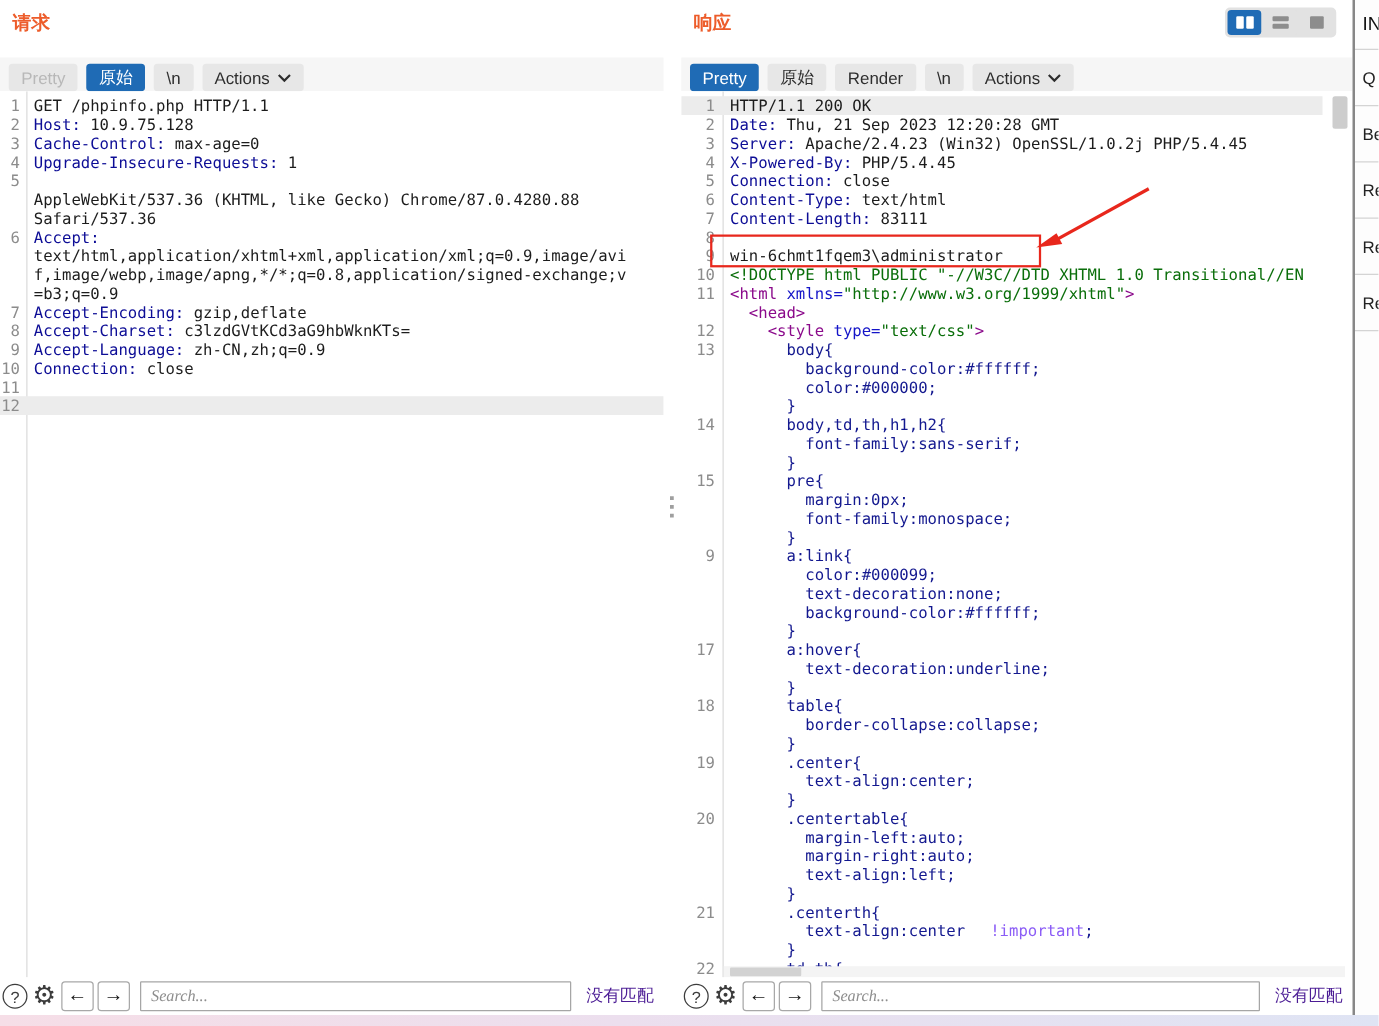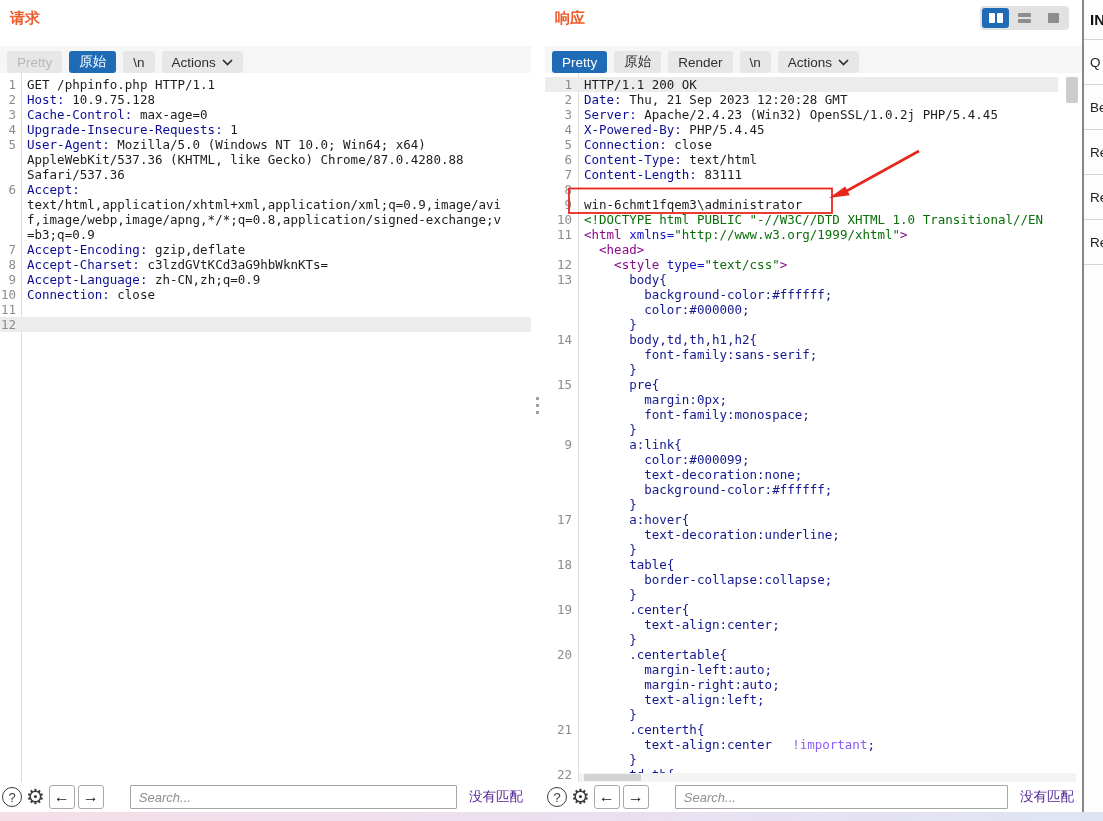--- a/index.html
+++ b/index.html
@@ -71,35 +71,35 @@
   .bottombar { position:absolute; left:0; right:0; bottom:0; height:30px; background:#fff;
                display:flex; align-items:center; padding:0 6px 0 2px; gap:3px; }
   .help-btn { width:20px; height:20px; border:1.6px solid #3c3c3c; border-radius:50%; background:#fff;
               color:#3c3c3c; font-size:13px; display:flex; align-items:center; justify-content:center;
               font-family:inherit; cursor:pointer; flex:none; padding:0; }
   .gear-btn { border:none; background:transparent; font-size:21px; line-height:20px; color:#3c3c3c;
               padding:0 1px; cursor:pointer; flex:none; }
   .nav-btn { width:26px; height:24px; border:1px solid #a8a8a8; border-radius:3px; background:#fff;
              color:#161616; font-size:16px; line-height:1; display:flex; align-items:center; justify-content:center;
              cursor:pointer; flex:none; padding:0; }
-  .search-input { flex:1; height:24px; border:1px solid #a6a6a6; border-radius:1px; margin-left:23px;
-                  padding:7px 8px; font-size:13px; font-family:Liberation Sans, sans-serif; color:#222; min-width:40px; }
+  .search-input { flex:1; height:24px; border:1px solid #a6a6a6; border-radius:1px; margin-left:5px;
+                  padding:7px 8px; font-size:13px; font-family:Liberation Serif, serif; color:#222; min-width:40px; }
   .search-input::placeholder { font-style:italic; color:#8e8e8e; }
   .match-status { flex:none; margin-left:9px; margin-right:2px; font-size:13.5px; color:#4c1d95; white-space:nowrap; }
 
   
   #panel-divider { position:absolute; left:531px; top:0; width:14px; height:812px; background:#fff; }
   .drag-dots { position:absolute; left:5px; top:397px; display:flex; flex-direction:column; gap:4px; cursor:col-resize; }
   .drag-dots span { width:3px; height:3px; background:#9f9f9f; display:block; }
 
   
   #inspector { position:absolute; left:1082px; top:0; width:21px; height:812px; background:#fdfdfd;
                border-left:2px solid #878787; overflow:hidden; }
   .insp-title { height:40px; display:flex; align-items:center; padding-left:6px; font-size:15px;
-                font-weight:bold; color:#111; border-bottom:1px solid #d4d4d4; white-space:nowrap; }
+                font-weight:normal; color:#111; border-bottom:1px solid #d4d4d4; white-space:nowrap; }
   .insp-item { height:45px; display:flex; align-items:center; padding-left:6px; font-size:13.5px;
                color:#222; border-bottom:1px solid #d4d4d4; white-space:nowrap; cursor:pointer; }
 
   #footer-strip { position:absolute; left:0; top:812px; width:1103px; height:9px;
                   background:linear-gradient(90deg,#f6dee7 0%,#ecdfee 45%,#dfe4f4 100%); }
 </style>
 </head>
 <body>
 
 <div class="panel" id="request-panel">
@@ -121,21 +121,21 @@
         </svg>
       </button>
     </div>
   <div class="editor">
     <div class="gutter-sep"></div>
     <div class="code-rows" id="req-code">
         <div class="crow"><span class="lnum">1</span><span class="ltext"><span class="tk-pl">GET /phpinfo.php HTTP/1.1</span></span></div>
         <div class="crow"><span class="lnum">2</span><span class="ltext"><span class="tk-hdr">Host:</span><span class="tk-pl"> 10.9.75.128</span></span></div>
         <div class="crow"><span class="lnum">3</span><span class="ltext"><span class="tk-hdr">Cache-Control:</span><span class="tk-pl"> max-age=0</span></span></div>
         <div class="crow"><span class="lnum">4</span><span class="ltext"><span class="tk-hdr">Upgrade-Insecure-Requests:</span><span class="tk-pl"> 1</span></span></div>
-        <div class="crow"><span class="lnum">5</span><span class="ltext"><span class="tk-hdr">User-Agent:</span><span class="tk-pl"> Mozilla/5.0 (Windows NT 10.0; Win64; x64)</span></span></div>
+        <div class="crow"><span class="lnum">5</span></div>
         <div class="crow"><span class="lnum"></span><span class="ltext"><span class="tk-pl">AppleWebKit/537.36 (KHTML, like Gecko) Chrome/87.0.4280.88</span></span></div>
         <div class="crow"><span class="lnum"></span><span class="ltext"><span class="tk-pl">Safari/537.36</span></span></div>
         <div class="crow"><span class="lnum">6</span><span class="ltext"><span class="tk-hdr">Accept:</span></span></div>
         <div class="crow"><span class="lnum"></span><span class="ltext"><span class="tk-pl">text/html,application/xhtml+xml,application/xml;q=0.9,image/avi</span></span></div>
         <div class="crow"><span class="lnum"></span><span class="ltext"><span class="tk-pl">f,image/webp,image/apng,*/*;q=0.8,application/signed-exchange;v</span></span></div>
         <div class="crow"><span class="lnum"></span><span class="ltext"><span class="tk-pl">=b3;q=0.9</span></span></div>
         <div class="crow"><span class="lnum">7</span><span class="ltext"><span class="tk-hdr">Accept-Encoding:</span><span class="tk-pl"> gzip,deflate</span></span></div>
         <div class="crow"><span class="lnum">8</span><span class="ltext"><span class="tk-hdr">Accept-Charset:</span><span class="tk-pl"> c3lzdGVtKCd3aG9hbWknKTs=</span></span></div>
         <div class="crow"><span class="lnum">9</span><span class="ltext"><span class="tk-hdr">Accept-Language:</span><span class="tk-pl"> zh-CN,zh;q=0.9</span></span></div>
         <div class="crow"><span class="lnum">10</span><span class="ltext"><span class="tk-hdr">Connection:</span><span class="tk-pl"> close</span></span></div>

